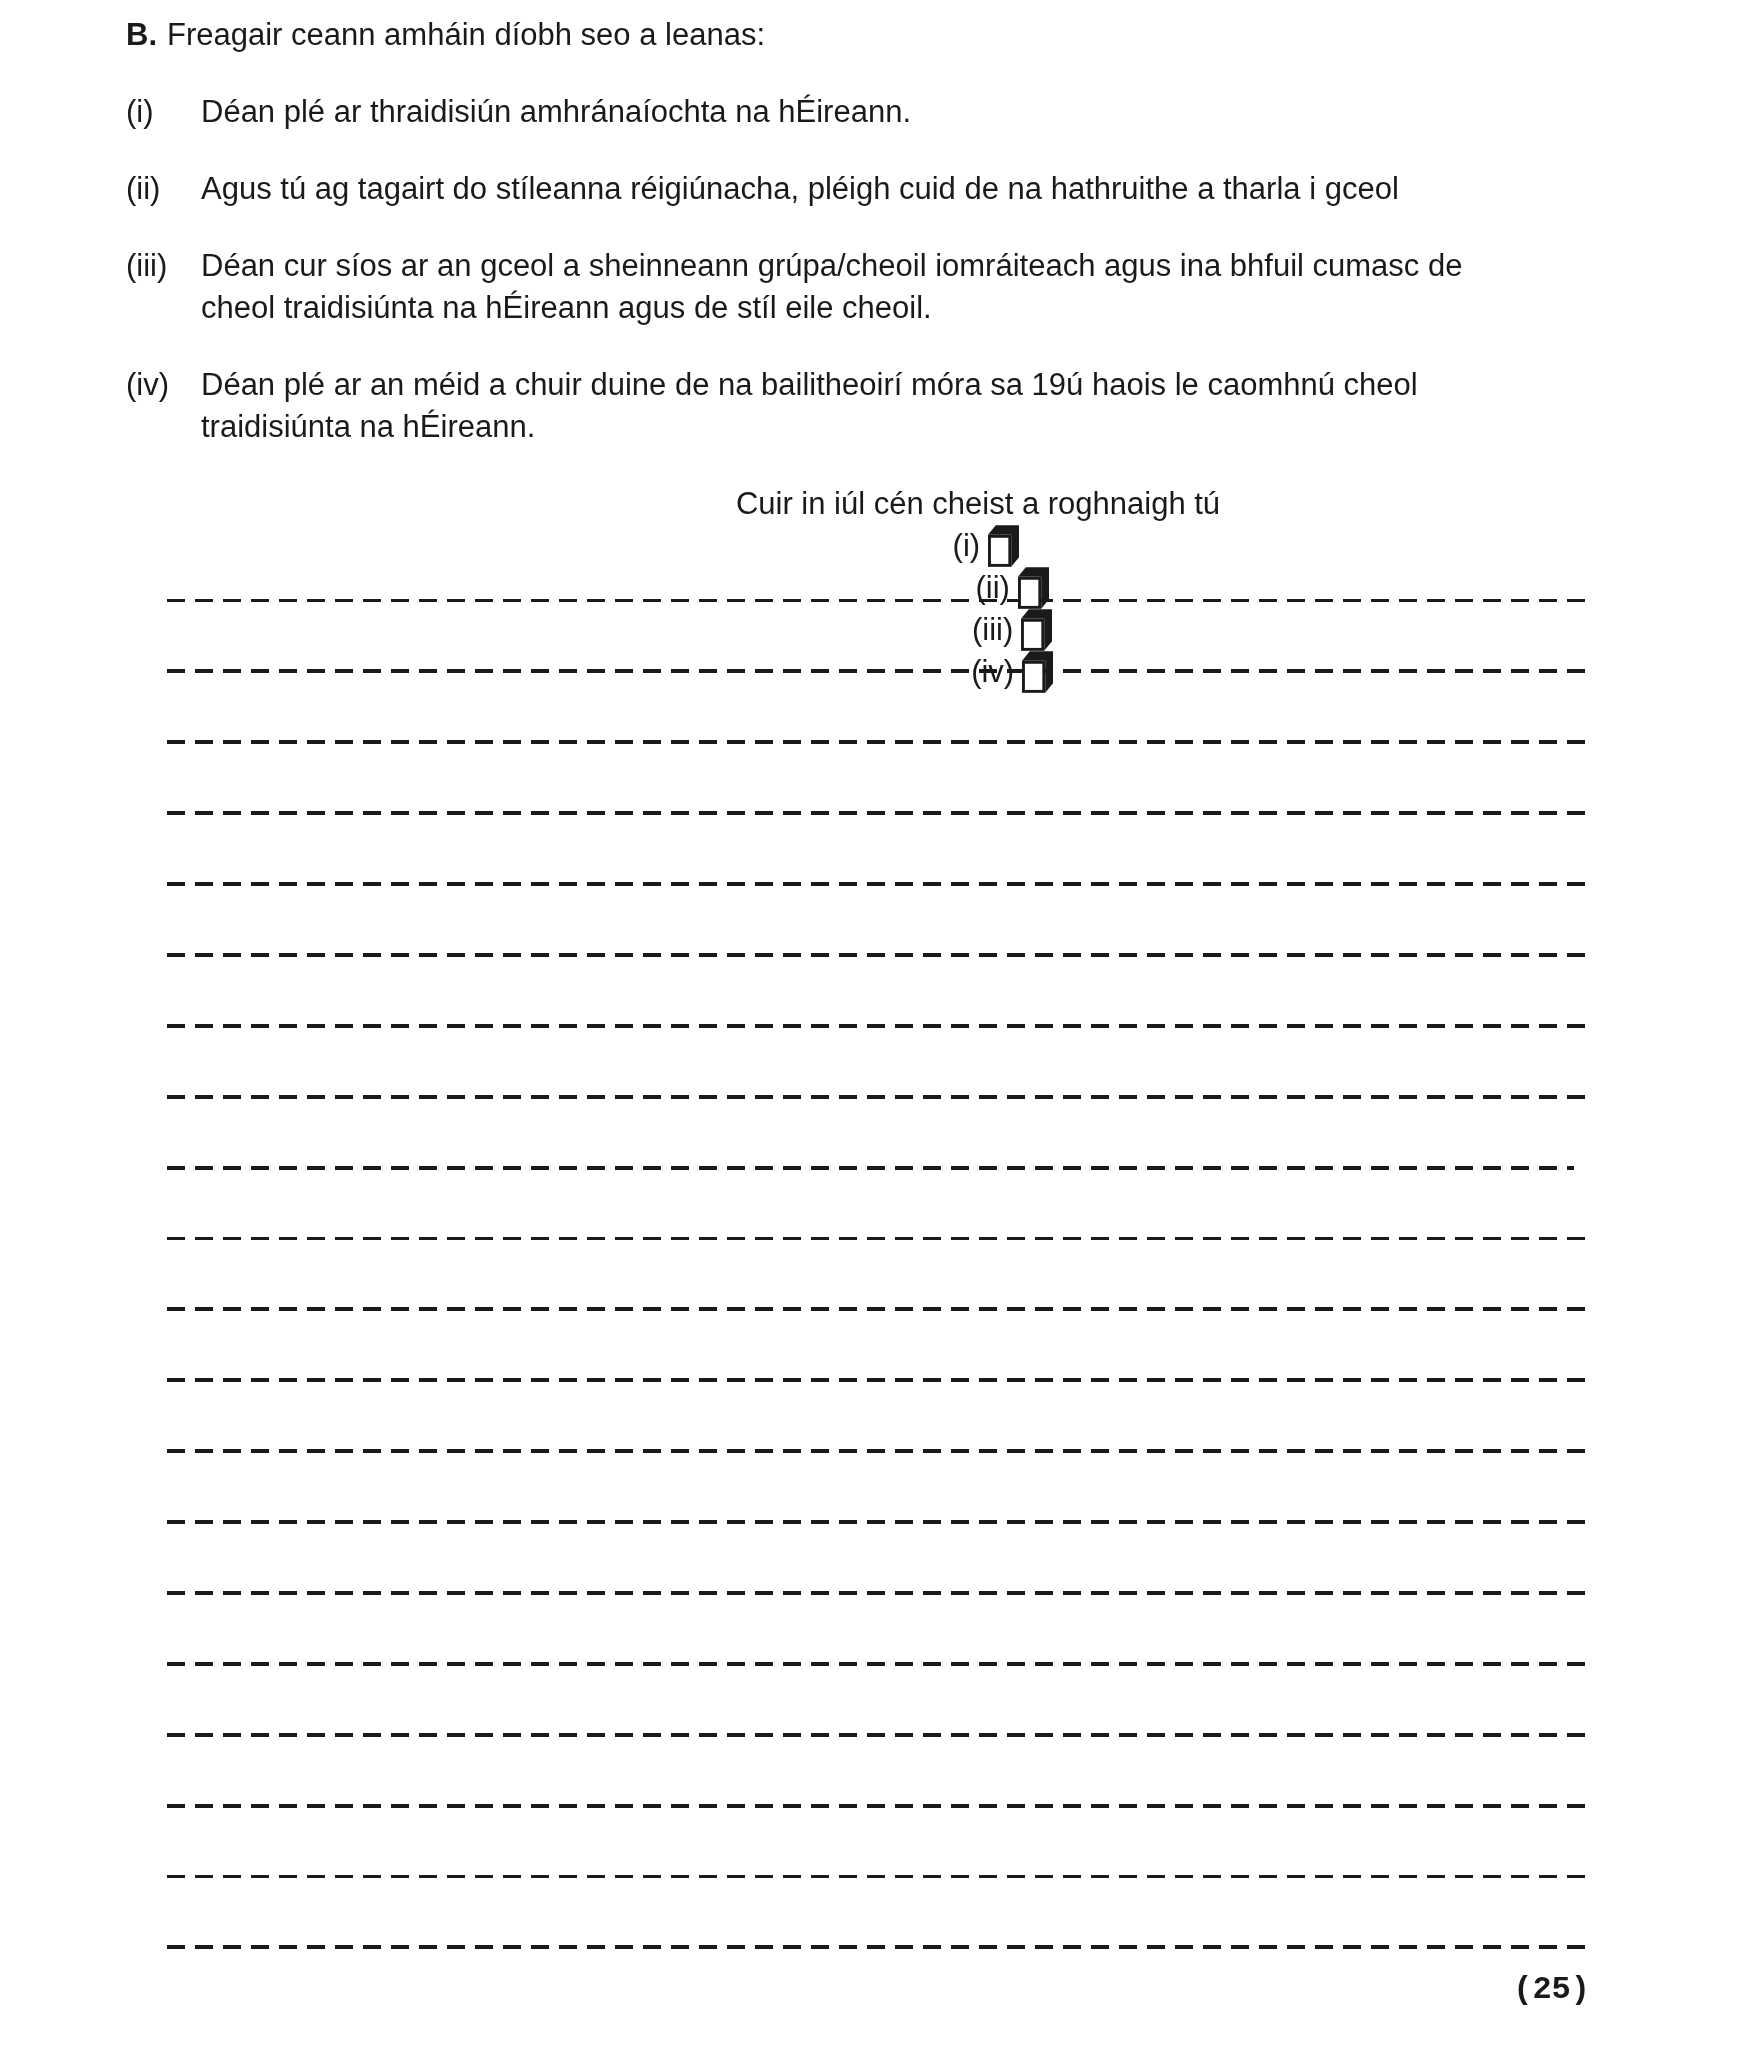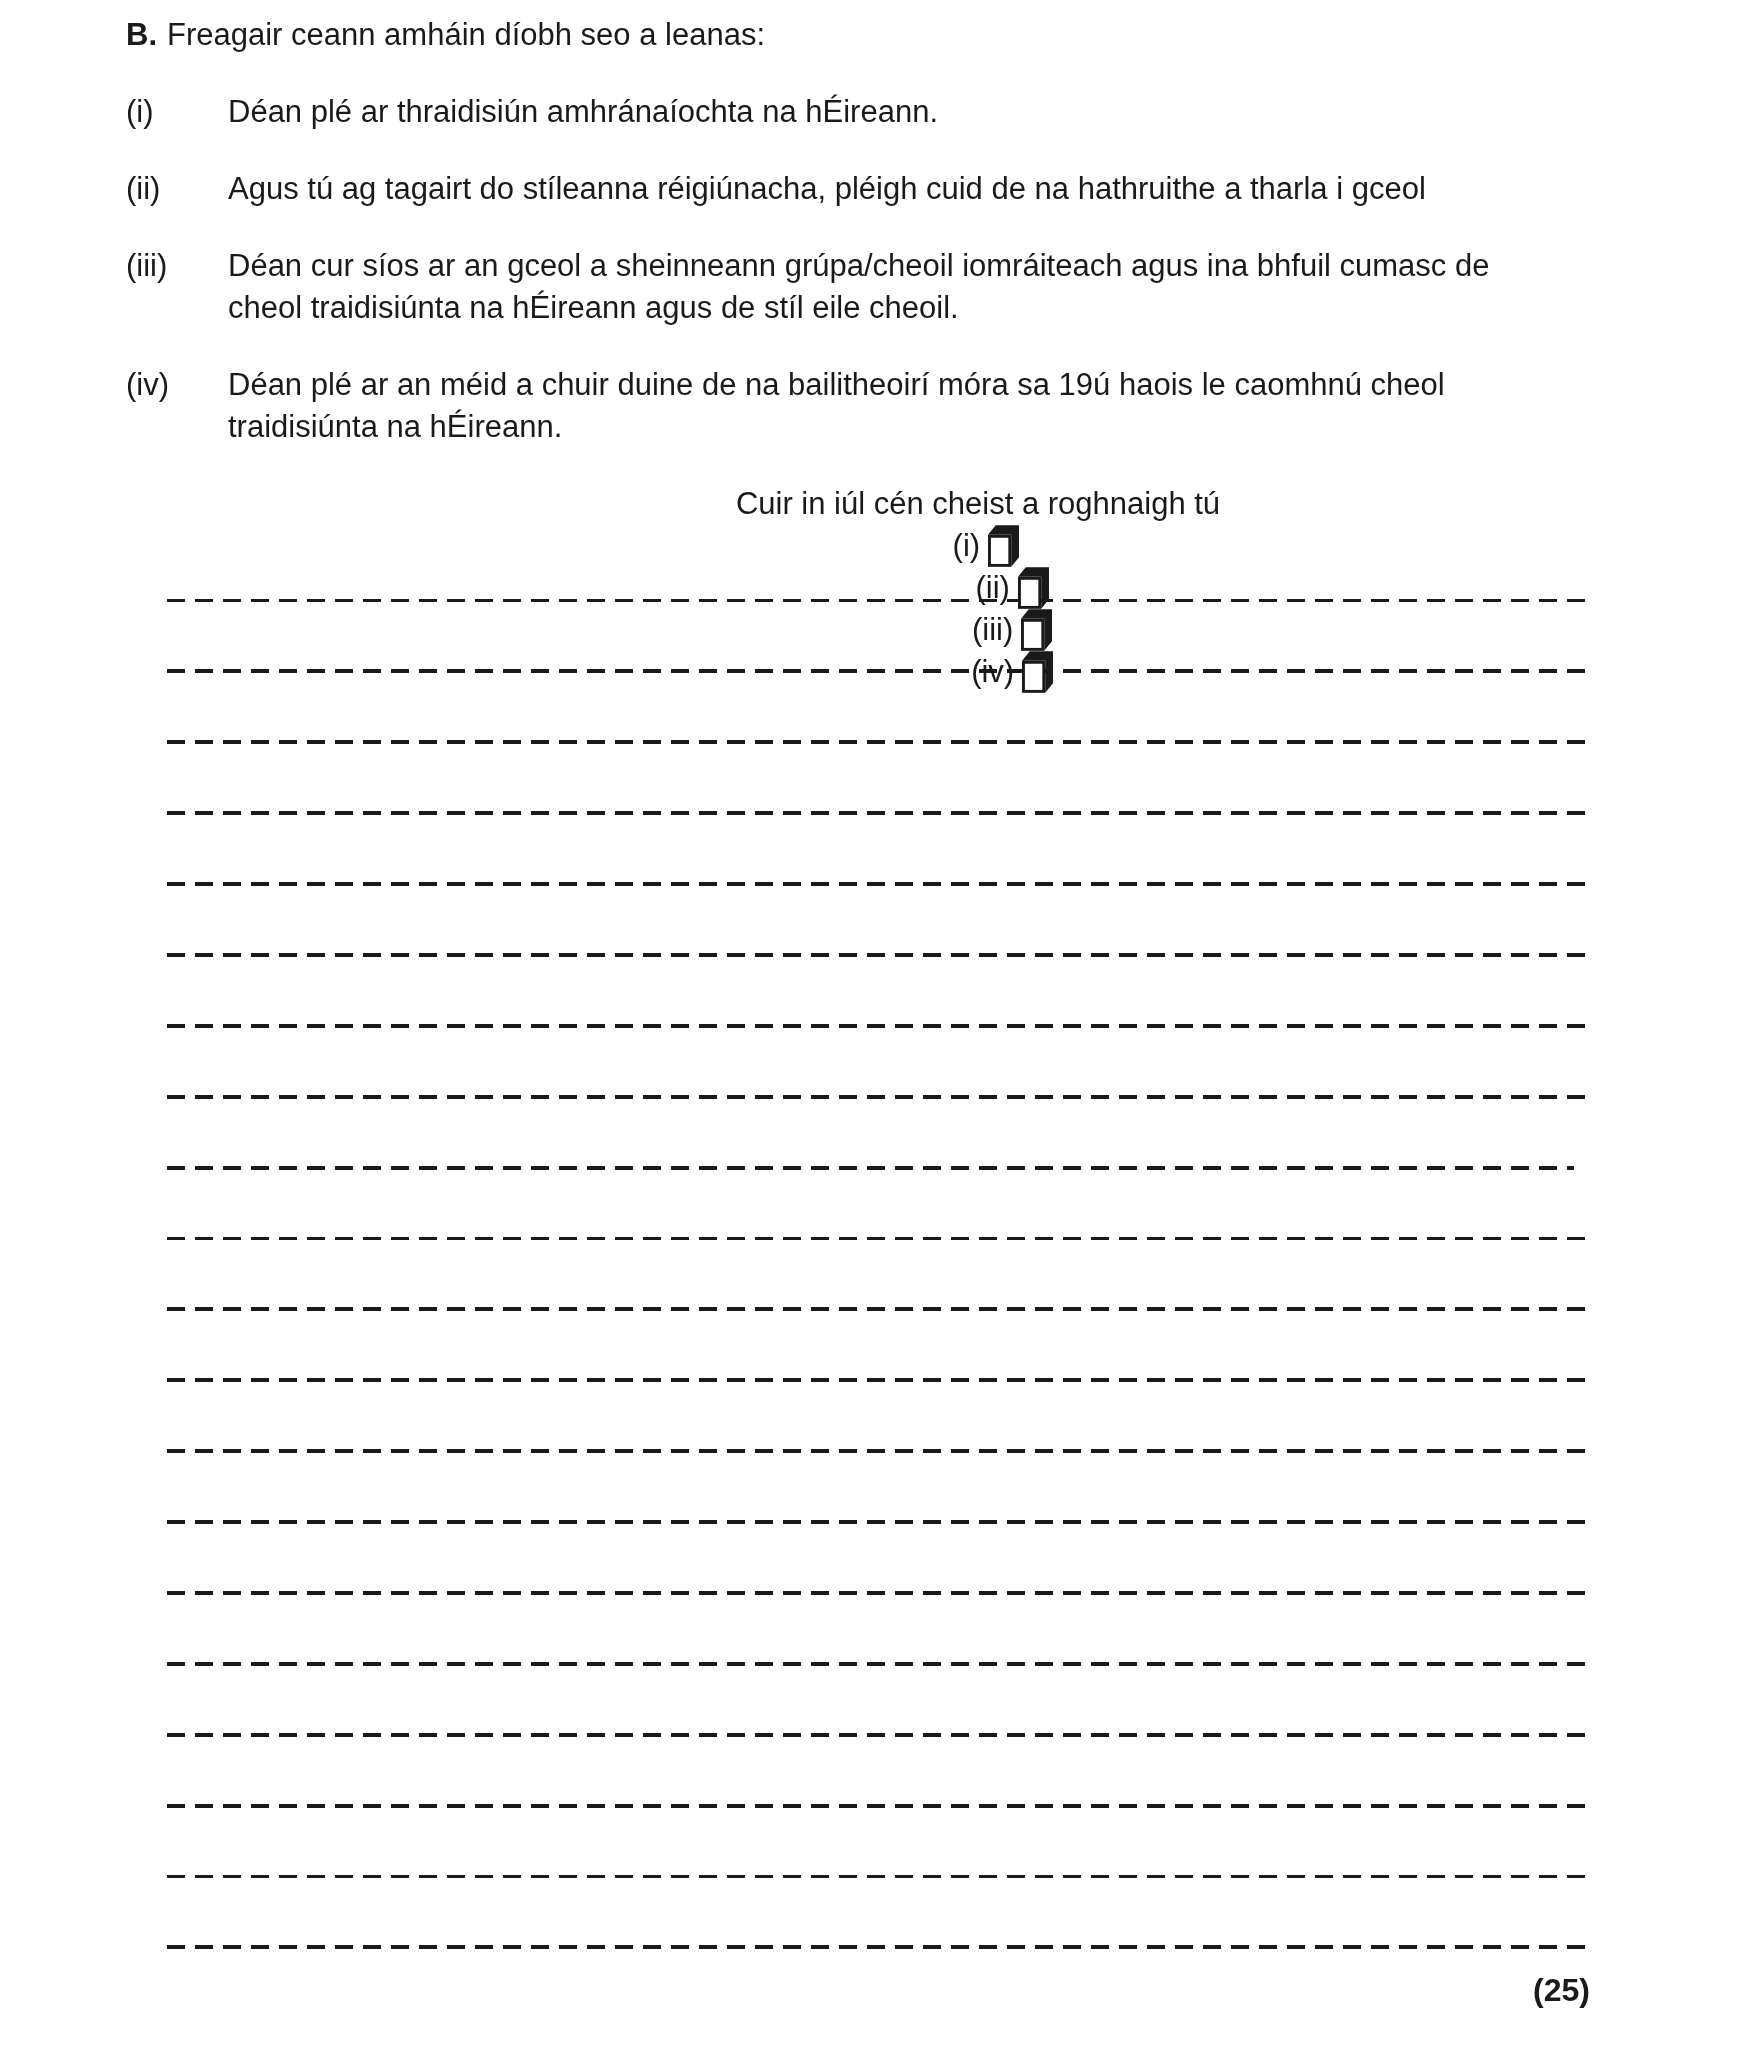--- a/index.html
+++ b/index.html
@@ -23,21 +23,21 @@
     margin: 0 0 35px 126px;
     display: grid;
     grid-template-columns: 41px 1fr;
   }
   .section-label { font-weight: bold; }
   .item {
     margin: 0 0 35px 126px;
     display: grid;
     grid-template-columns: 75px 1fr;
   }
-  .item-lines div { white-space: nowrap; margin-left: 27px; }
+  .item-lines div { white-space: nowrap; }
   .choice-row {
     margin-left: 201px;
     display: flex;
     align-items: center;
     height: 46px;
     flex-direction: column;
   }
   .choice-group {
     display: flex;
     align-items: center;
@@ -61,20 +61,21 @@
     margin-bottom: 67px;
     background: repeating-linear-gradient(to right, var(--ink) 0 18.3px, transparent 18.3px 28px);
   }
   .answer-line.short { width: 1407px; }
   .answer-line:last-child { margin-bottom: 0; }
   .marks-row {
     margin: 19.3px 165px 0 0;
     text-align: right;
     font-weight: bold;
     font-size: 32px;
+    font-family: Liberation Mono, monospace;
   }
 </style>
 </head>
 <body>
 
 <div>
 
   <div class="header">
     <span class="section-label">B.</span>
     <span>Freagair ceann amháin díobh seo a leanas:</span>

